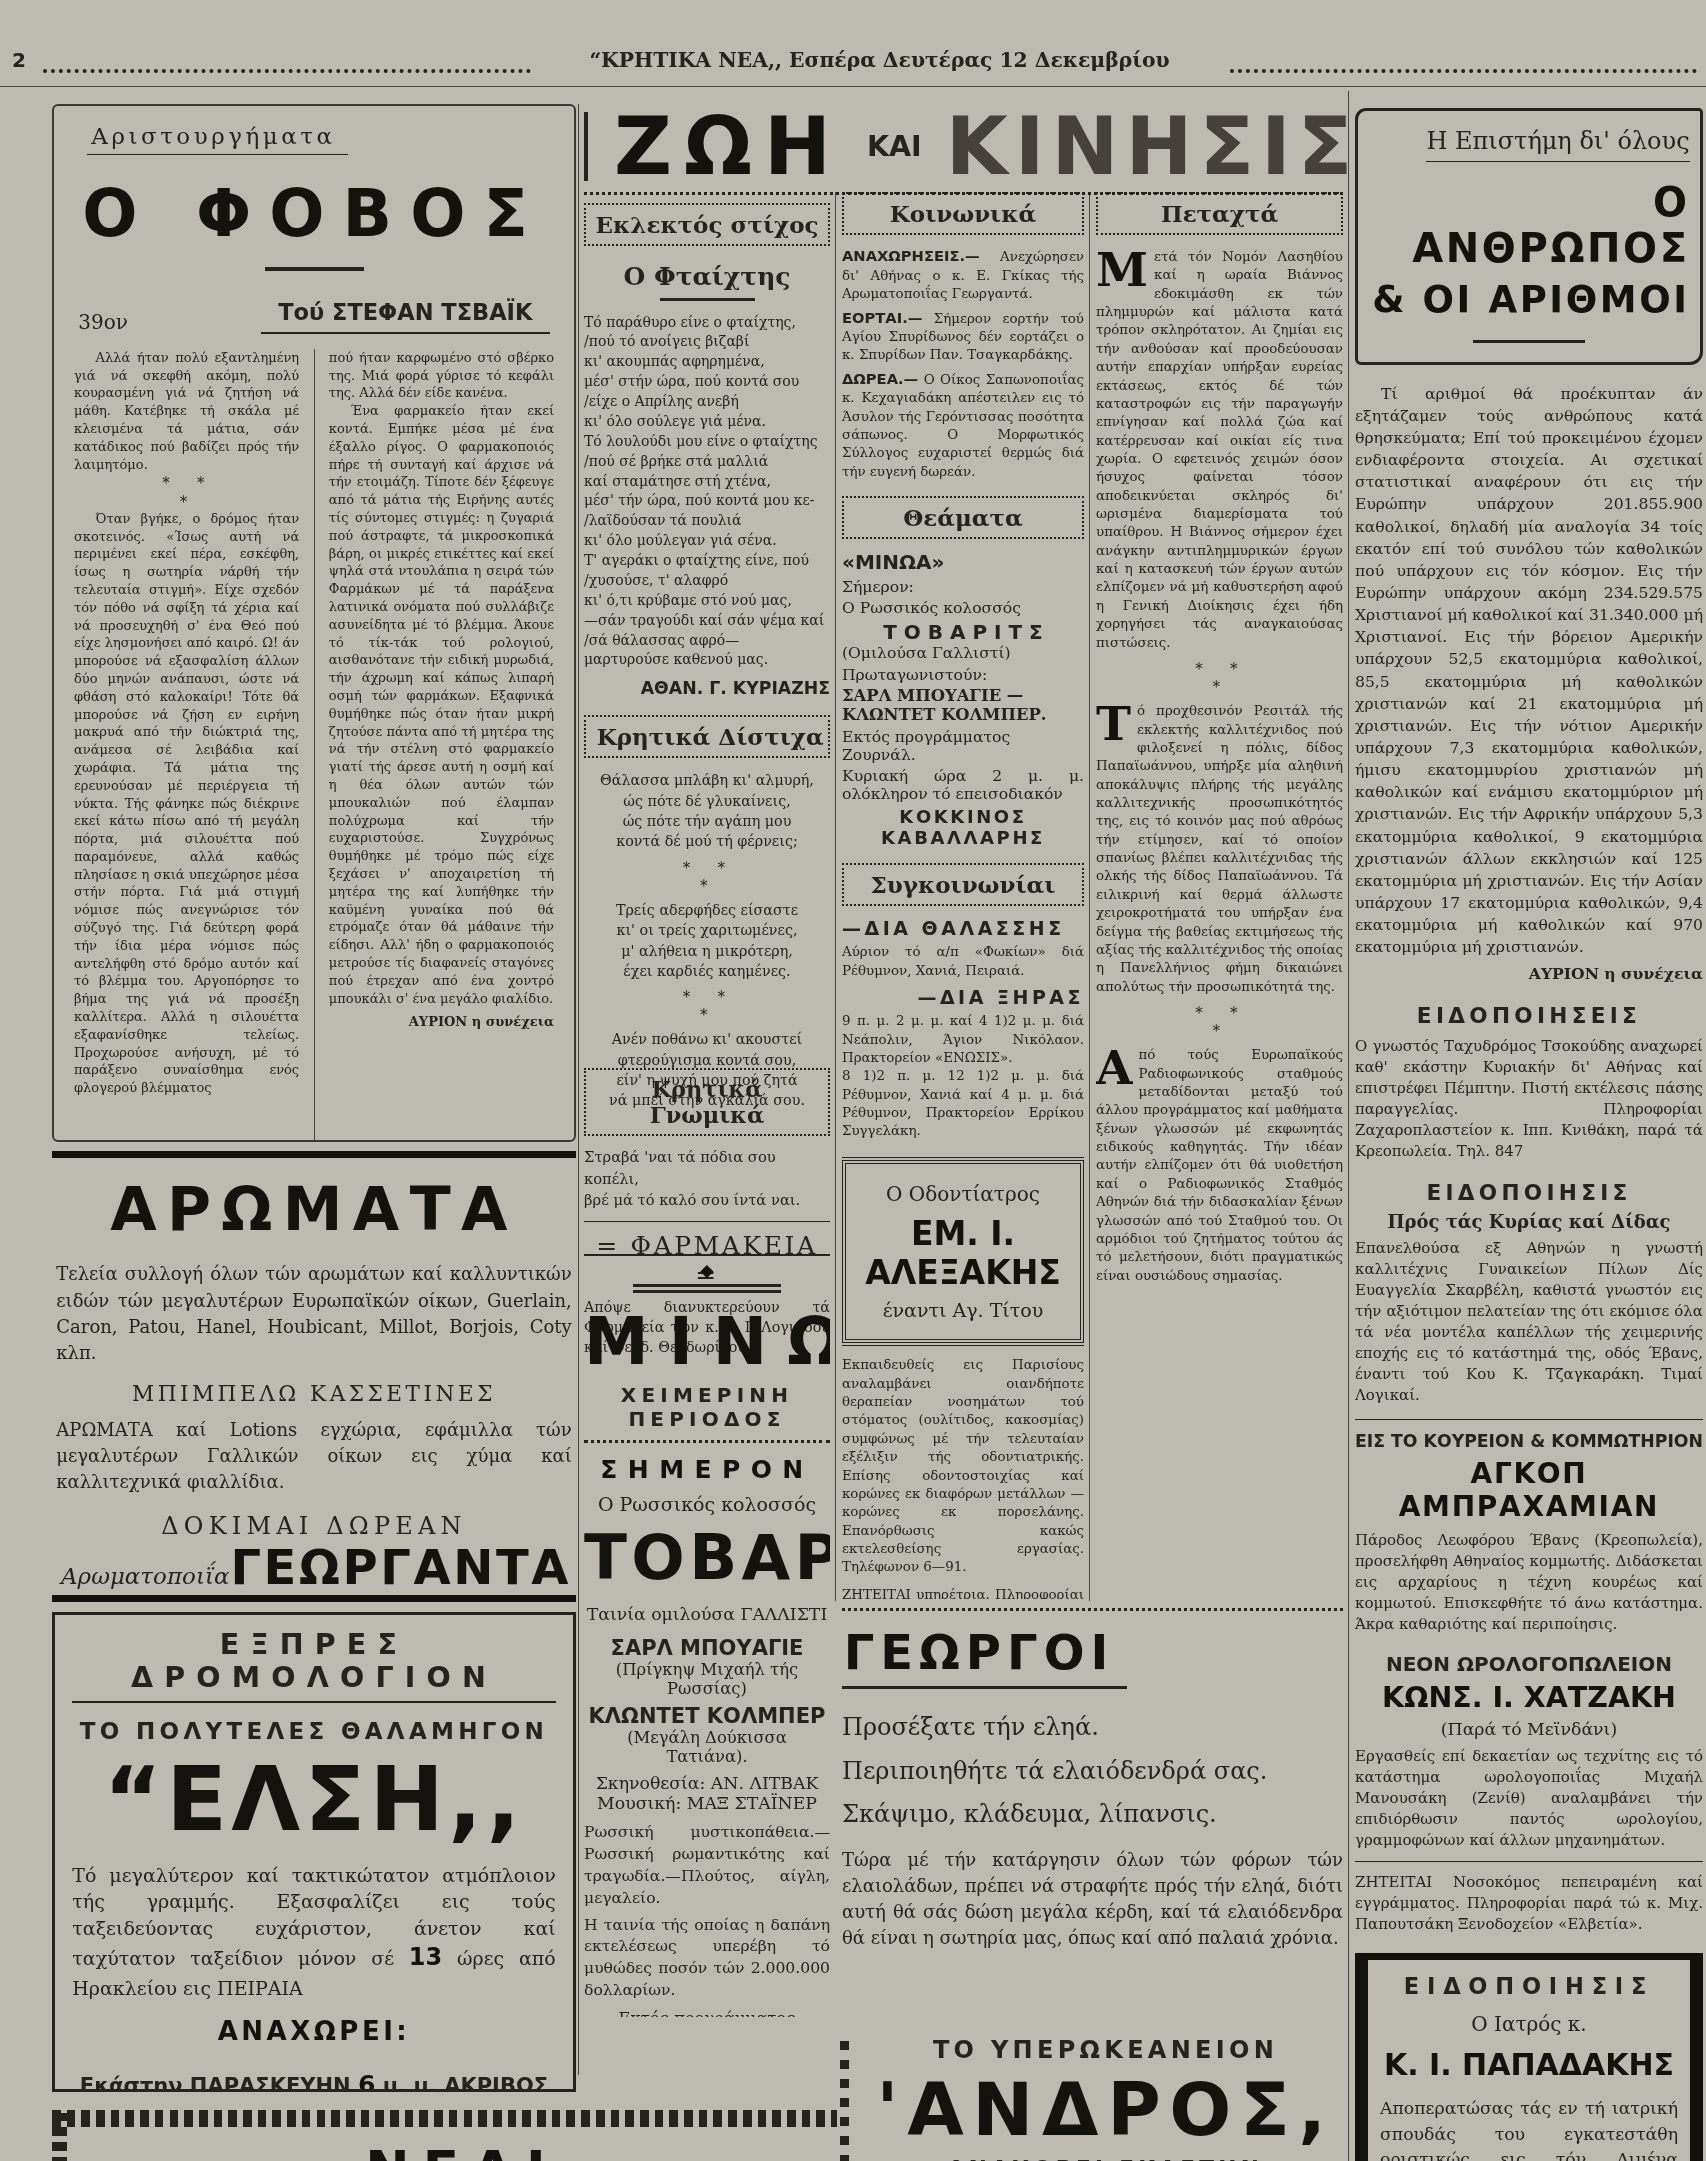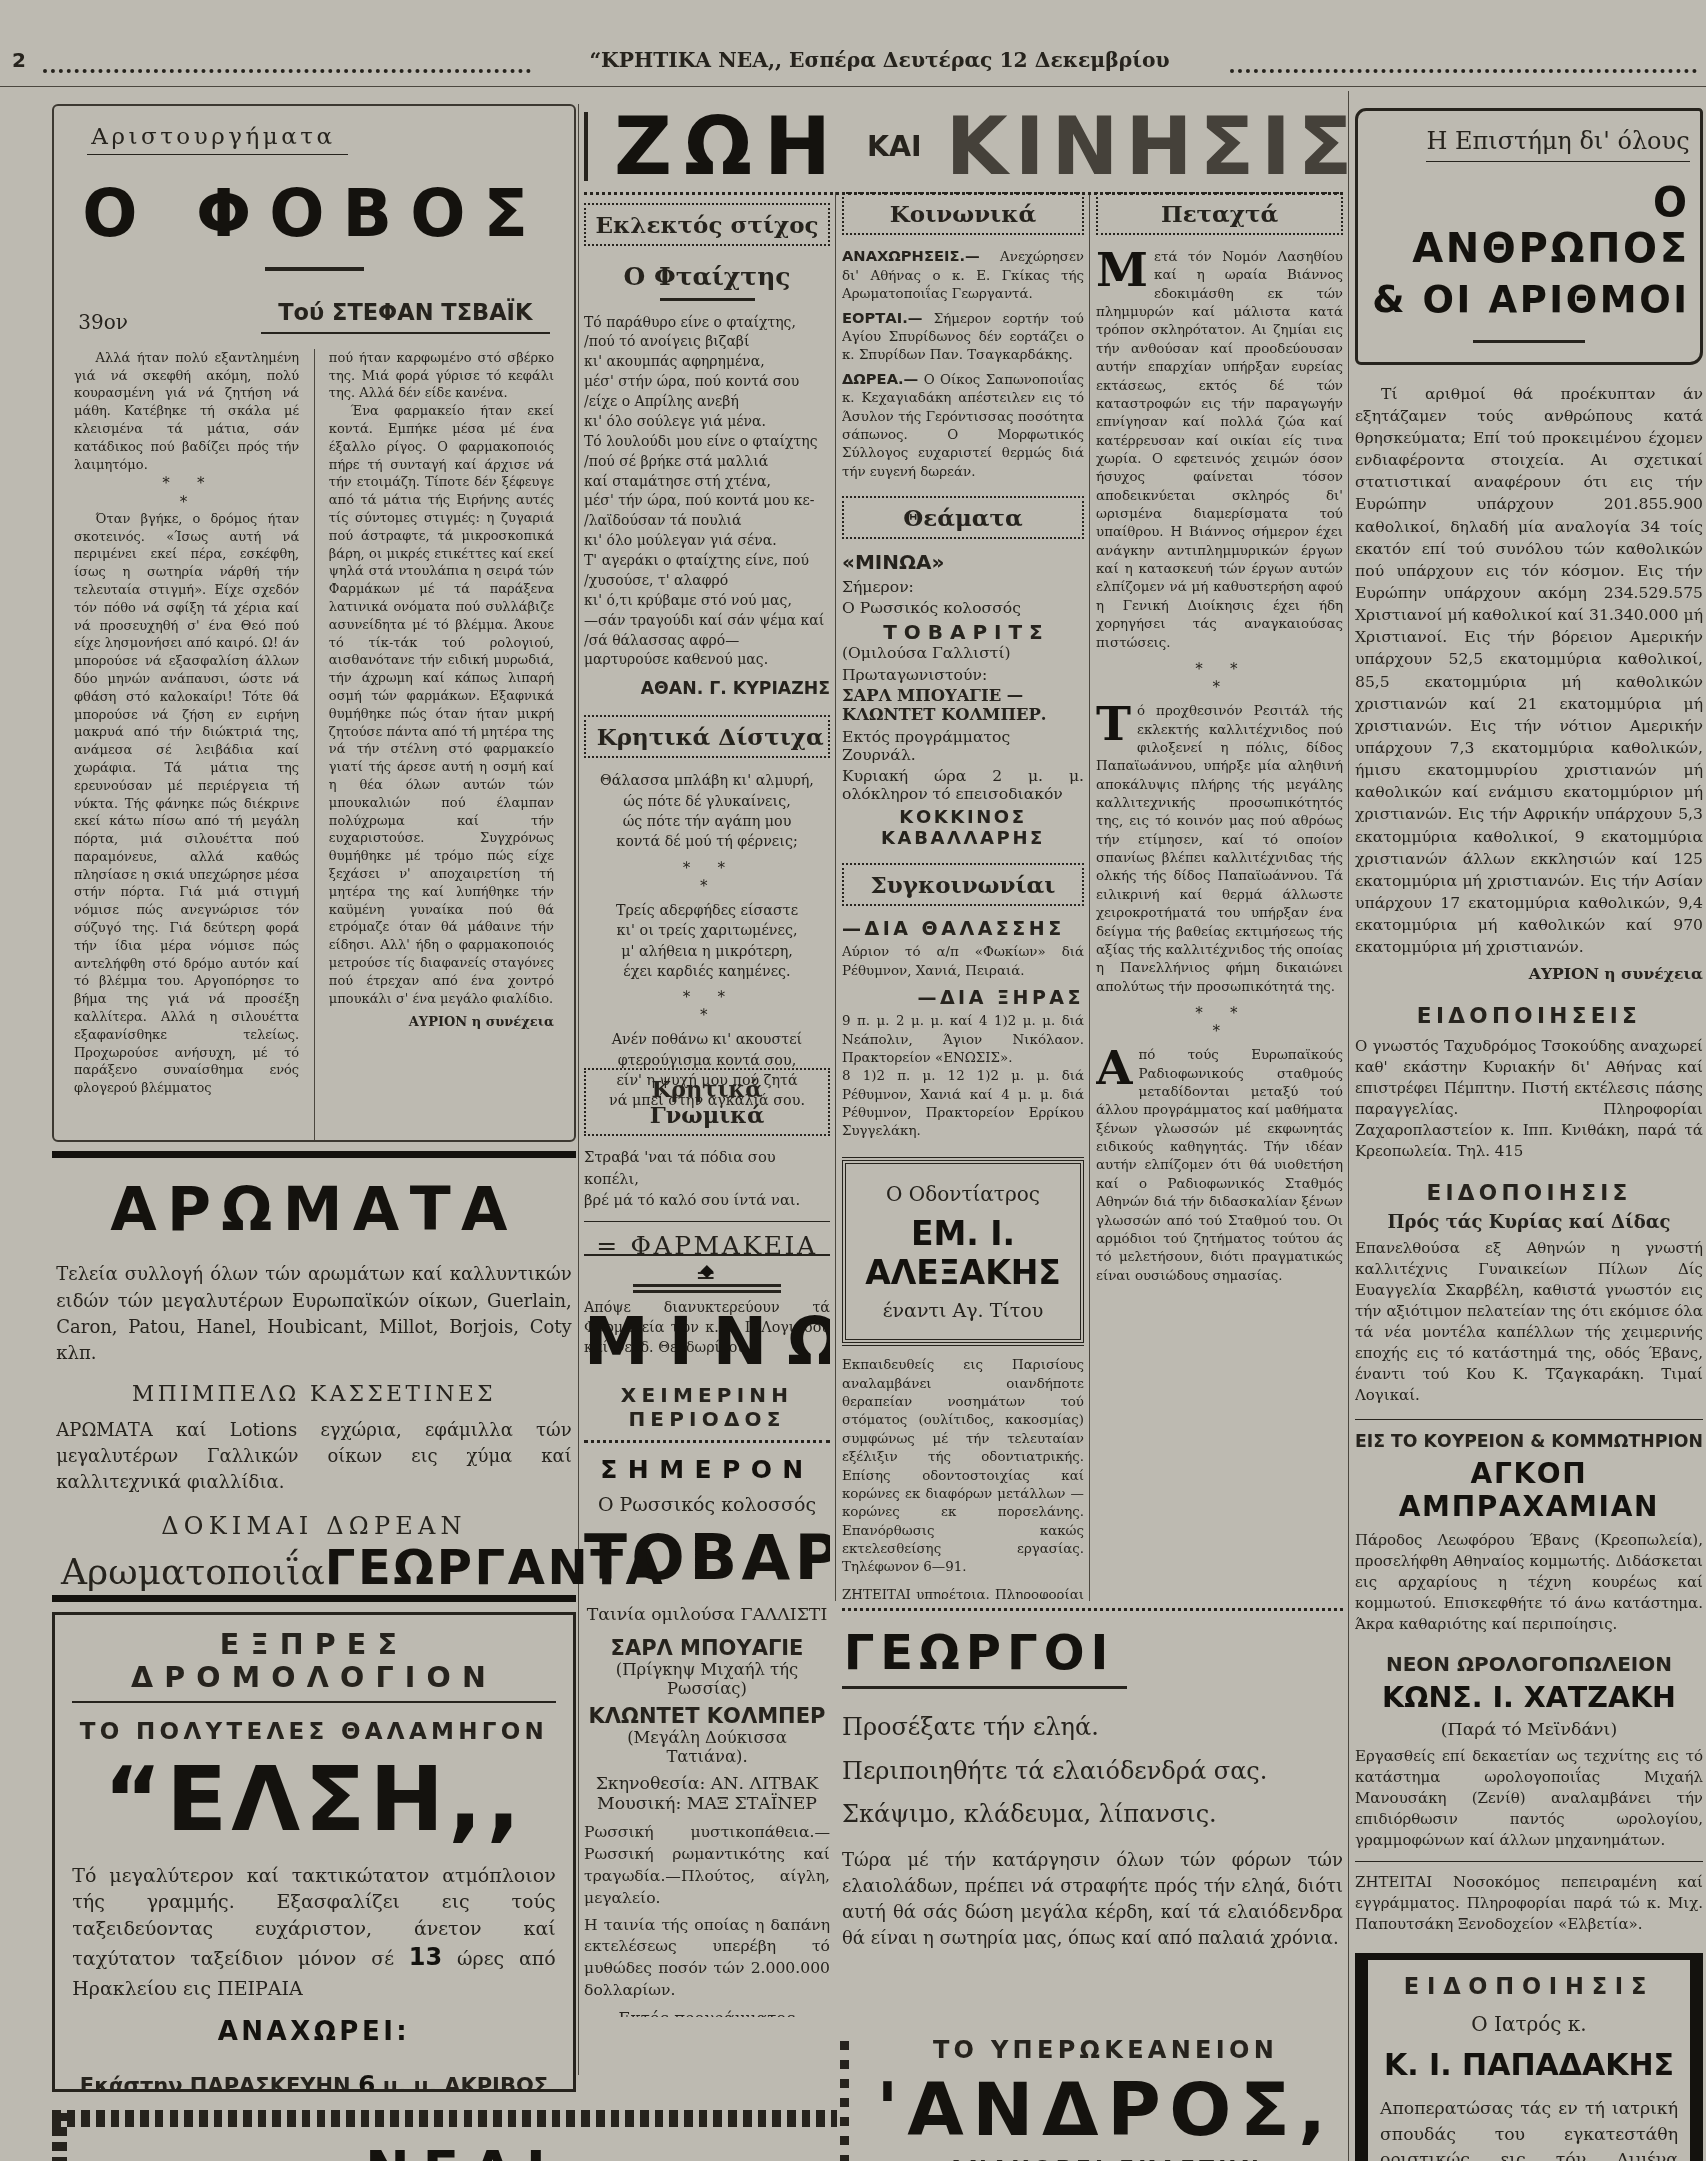--- a/index.html
+++ b/index.html
@@ -87,21 +87,21 @@
   <div class="abs hbar" style="left:52px;top:1151px;width:524px;height:7px;"></div>
 
   <div class="abs" style="left:52px;top:1163px;width:524px;height:398px;overflow:hidden;">
     <div class="sans heavy ctr" style="font-size:60px;letter-spacing:10.4px;margin-top:11.2px;">ΑΡΩΜΑΤΑ</div>
     <p class="serif just" style="font-size:18px;line-height:1.45;margin:17.3px 4.3px 0;">Τελεία συλλογή όλων τών αρωμάτων καί καλλυντικών ειδών τών μεγαλυτέρων Ευρωπαϊκών οίκων, Guerlain, Caron, Patou, Hanel, Houbicant, Millot, Borjois, Coty κλπ.</p>
     <div class="serif ctr" style="font-size:21.6px;letter-spacing:3.5px;margin-top:14.7px;">ΜΠΙΜΠΕΛΩ ΚΑΣΣΕΤΙΝΕΣ</div>
     <p class="serif just" style="font-size:18px;line-height:1.45;margin:11.2px 4.3px 0;">ΑΡΩΜΑΤΑ καί Lotions εγχώρια, εφάμιλλα τών μεγαλυτέρων Γαλλικών οίκων εις χύμα καί καλλιτεχνικά φιαλλίδια.</p>
     <div class="serif ctr" style="font-size:24px;letter-spacing:5.2px;margin-top:17.3px;">ΔΟΚΙΜΑΙ ΔΩΡΕΑΝ</div>
   </div>
   <div class="abs" style="left:61px;top:1539px;width:510px;display:flex;justify-content:space-between;align-items:baseline;">
-    <span class="serif" style="font-size:36px;">Αρωματοποιΐα</span>
+    <span class="serif" style="font-size:23px;font-style:italic;">Αρωματοποιΐα</span>
     <span class="sans heavy" style="font-size:48px;letter-spacing:2.6px;">ΓΕΩΡΓΑΝΤΑ</span>
   </div>
   <div class="abs hbar" style="left:52px;top:1595px;width:524px;height:7px;"></div>
 
   <div class="abs" style="left:52px;top:1612px;width:524px;height:480px;border:3px solid var(--ink);box-sizing:border-box;padding:13px 17.3px;overflow:hidden;">
     <div class="sans b ctr" style="font-size:28.5px;letter-spacing:11.2px;border-bottom:2.2px solid var(--ink);padding-bottom:7px;">ΕΞΠΡΕΣ ΔΡΟΜΟΛΟΓΙΟΝ</div>
     <div class="sans b ctr" style="font-size:23px;letter-spacing:4.3px;margin-top:14.7px;">ΤΟ ΠΟΛΥΤΕΛΕΣ ΘΑΛΑΜΗΓΟΝ</div>
     <div class="sans heavy ctr" style="font-size:89px;letter-spacing:4.3px;margin-top:3.5px;">“ΕΛΣΗ,,</div>
     <p class="serif just" style="font-size:19px;line-height:1.4;margin:10.4px 0 0;">
       <span>Τό μεγαλύτερον καί τακτικώτατον ατμόπλοιον τής γραμμής. Εξασφαλίζει εις τούς ταξειδεύοντας ευχάριστον, άνετον καί ταχύτατον ταξείδιον μόνον σέ </span><span class="sans heavy" style="font-size:24px;">13</span><span> ώρες από Ηρακλείου εις ΠΕΙΡΑΙΑ</span>
@@ -267,21 +267,21 @@
     <div style="border:3.5px solid var(--ink);border-radius:11.2px 4.3px 13px 6px;padding:15.6px 10.4px;text-align:right;">
       <div class="serif" style="font-size:24px;display:inline-block;border-bottom:1.7px solid var(--ink);padding-bottom:6px;">Η Επιστήμη δι' όλους</div>
       <div class="sans heavy" style="font-size:40px;letter-spacing:2.6px;margin-top:17.3px;">Ο ΑΝΘΡΩΠΟΣ</div>
       <div class="sans heavy" style="font-size:37px;letter-spacing:2.6px;margin-top:7px;">&amp; ΟΙ ΑΡΙΘΜΟΙ</div>
       <div style="width:112px;height:3.5px;background:var(--ink);margin:19px auto 3.5px;"></div>
     </div>
     <p class="just" style="font-size:15.6px;line-height:1.42;margin:17.3px 0 0;text-indent:26px;">Τί αριθμοί θά προέκυπταν άν εξητάζαμεν τούς ανθρώπους κατά θρησκεύματα; Επί τού προκειμένου έχομεν ενδιαφέροντα στοιχεία. Αι σχετικαί στατιστικαί αναφέρουν ότι εις τήν Ευρώπην υπάρχουν 201.855.900 καθολικοί, δηλαδή μία αναλογία 34 τοίς εκατόν επί τού συνόλου τών καθολικών πού υπάρχουν εις τόν κόσμον. Εις τήν Ευρώπην υπάρχουν ακόμη 234.529.575 Χριστιανοί μή καθολικοί καί 31.340.000 μή Χριστιανοί. Εις τήν βόρειον Αμερικήν υπάρχουν 52,5 εκατομμύρια καθολικοί, 85,5 εκατομμύρια μή καθολικών χριστιανών καί 21 εκατομμύρια μή χριστιανών. Εις τήν νότιον Αμερικήν υπάρχουν 7,3 εκατομμύρια καθολικών, ήμισυ εκατομμυρίου χριστιανών μή καθολικών καί ενάμισυ εκατομμύριον μή χριστιανών. Εις τήν Αφρικήν υπάρχουν 5,3 εκατομμύρια καθολικοί, 9 εκατομμύρια χριστιανών άλλων εκκλησιών καί 125 εκατομμύρια μή χριστιανών. Εις τήν Ασίαν υπάρχουν 17 εκατομμύρια καθολικών, 9,4 εκατομμύρια μή καθολικών καί 970 εκατομμύρια μή χριστιανών.</p>
     <p class="rt b" style="font-size:15.6px;margin:6px 0 0;">ΑΥΡΙΟΝ η συνέχεια</p>
 
     <div class="sans b ctr" style="font-size:21.6px;letter-spacing:4.3px;margin-top:20px;">ΕΙΔΟΠΟΙΗΣΕΙΣ</div>
-    <p class="just" style="font-size:15px;line-height:1.4;margin:7.8px 0 0;">Ο γνωστός Ταχυδρόμος Τσοκούδης αναχωρεί καθ' εκάστην Κυριακήν δι' Αθήνας καί επιστρέφει Πέμπτην. Πιστή εκτέλεσις πάσης παραγγελίας. Πληροφορίαι Ζαχαροπλαστείον κ. Ιππ. Κνιθάκη, παρά τά Κρεοπωλεία. Τηλ. 415</p>
+    <p class="just" style="font-size:15px;line-height:1.4;margin:7.8px 0 0;">Ο γνωστός Ταχυδρόμος Τσοκούδης αναχωρεί καθ' εκάστην Κυριακήν δι' Αθήνας καί επιστρέφει Πέμπτην. Πιστή εκτέλεσις πάσης παραγγελίας. Πληροφορίαι Ζαχαροπλαστείον κ. Ιππ. Κνιθάκη, παρά τά Κρεοπωλεία. Τηλ. 847</p>
 
     <div class="sans b ctr" style="font-size:21.6px;letter-spacing:4.3px;margin-top:17.3px;">ΕΙΔΟΠΟΙΗΣΙΣ</div>
     <div class="serif b ctr" style="font-size:18px;margin-top:6px;">Πρός τάς Κυρίας καί Δίδας</div>
     <p class="just" style="font-size:15px;line-height:1.4;margin:6px 0 0;">Επανελθούσα εξ Αθηνών η γνωστή καλλιτέχνις Γυναικείων Πίλων Δίς Ευαγγελία Σκαρβέλη, καθιστά γνωστόν εις τήν αξιότιμον πελατείαν της ότι εκόμισε όλα τά νέα μοντέλα καπέλλων τής χειμερινής εποχής εις τό κατάστημά της, οδός Έβανς, έναντι τού Κου Κ. Τζαγκαράκη. Τιμαί Λογικαί.</p>
 
     <div class="thinrule" style="margin-top:13px;"></div>
     <div class="sans b ctr" style="font-size:17.3px;margin-top:11.2px;">ΕΙΣ ΤΟ ΚΟΥΡΕΙΟΝ &amp; ΚΟΜΜΩΤΗΡΙΟΝ</div>
     <div class="sans heavy ctr" style="font-size:28px;letter-spacing:1.7px;margin-top:6px;">ΑΓΚΟΠ ΑΜΠΡΑΧΑΜΙΑΝ</div>
     <p class="just" style="font-size:15px;line-height:1.4;margin:7px 0 0;">Πάροδος Λεωφόρου Έβανς (Κρεοπωλεία), προσελήφθη Αθηναίος κομμωτής. Διδάσκεται εις αρχαρίους η τέχνη κουρέως καί κομμωτού. Επισκεφθήτε τό άνω κατάστημα. Άκρα καθαριότης καί περιποίησις.</p>
 

